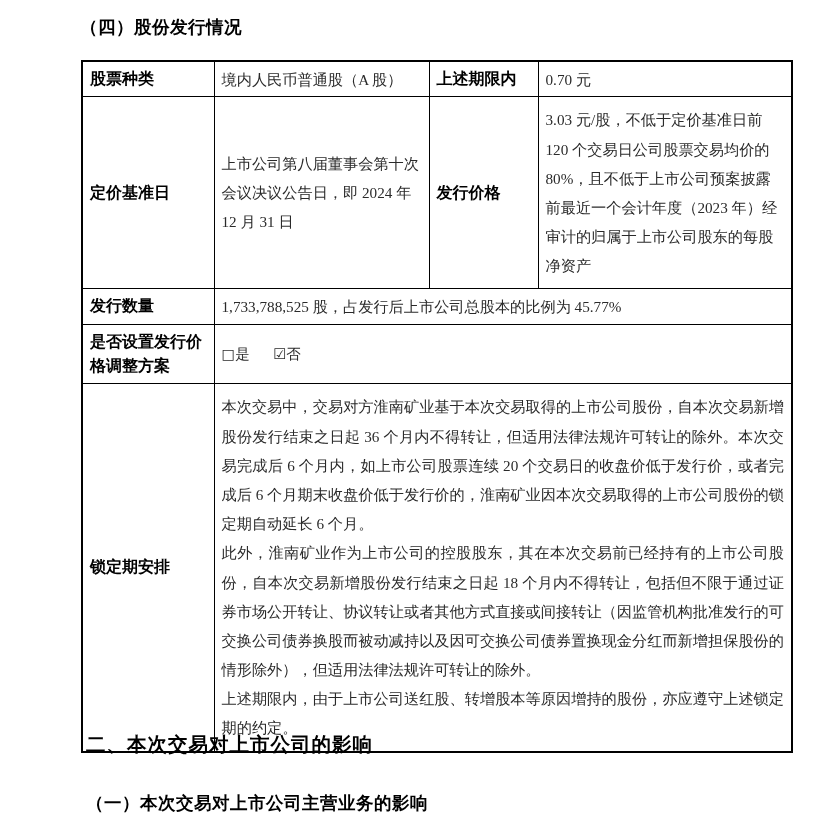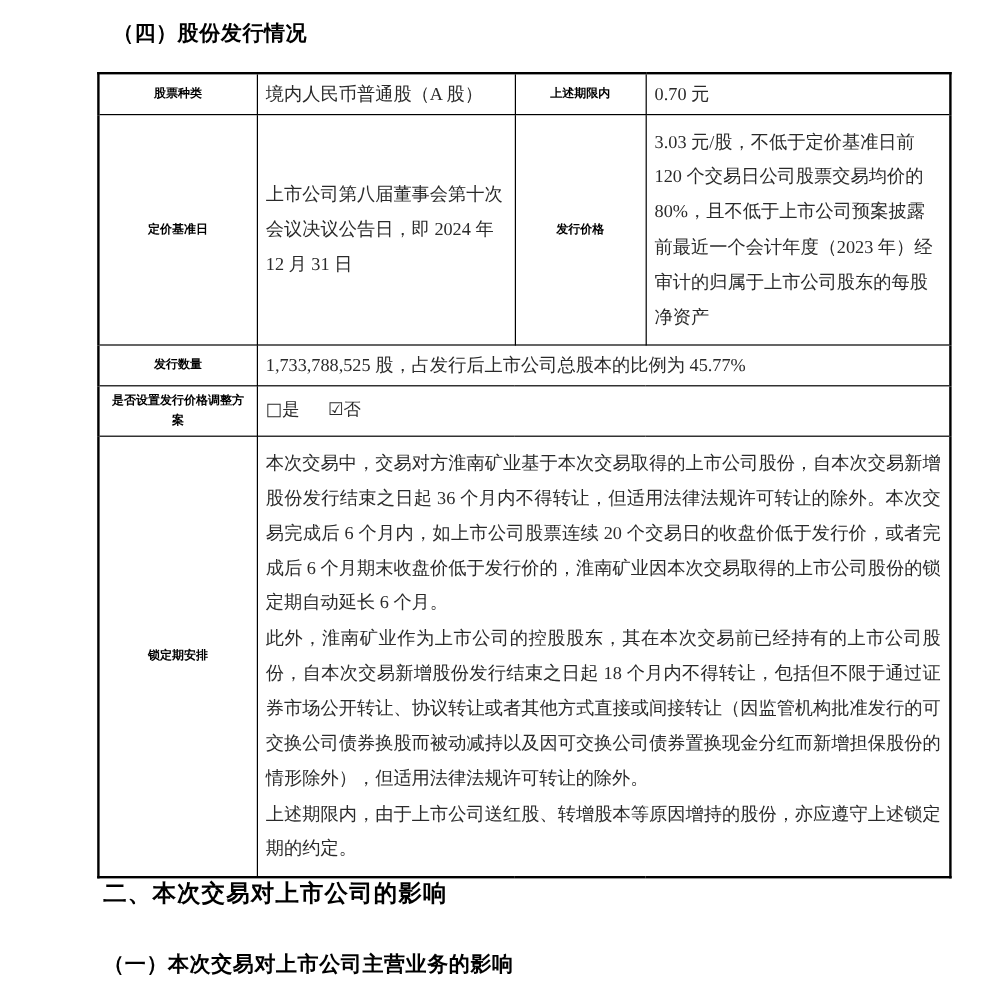--- a/index.html
+++ b/index.html
@@ -26,21 +26,21 @@
   
   .heading-sub {
     position: absolute;
     font-family: "DejaVu Sans", "Liberation Sans", sans-serif;
     font-weight: bold;
     font-size: 17.5px;
     letter-spacing: 0.5px;
     color: #000;
     white-space: nowrap;
   }
-  #h-四 { left: 94px; top: 15px; }
+  #h-四 { left: 80px; top: 15px; }
   #h-二 {
     left: 86px; top: 731px;
     font-size: 19.5px;
     letter-spacing: 1px;
   }
   #h-一 { left: 86px; top: 791px; font-size: 17.5px; }
 
   
   .tbl-wrap {
     position: absolute;
@@ -62,23 +62,22 @@
     line-height: 1.52;
   }
   table.doc tr:first-child td { border-top: 2px solid #000; }
   table.doc tr:last-child td  { border-bottom: 2px solid #000; }
   table.doc td.edge-l { border-left: 2px solid #000; }
   table.doc td.edge-r { border-right: 2px solid #000; }
 
   td.lbl {
     font-family: "DejaVu Sans", "Liberation Sans", sans-serif;
     font-weight: bold;
-    font-size: 10px;
+    font-size: 16px;
     color: #000;
-    text-align: center;
     line-height: 1.62;
   }
   td.val {
     text-align: left;
   }
   td.val.mid { vertical-align: middle; }
   td.val.top { vertical-align: top; padding-top: 8px; padding-bottom: 8px; }
 
   .para {
     margin: 0;

